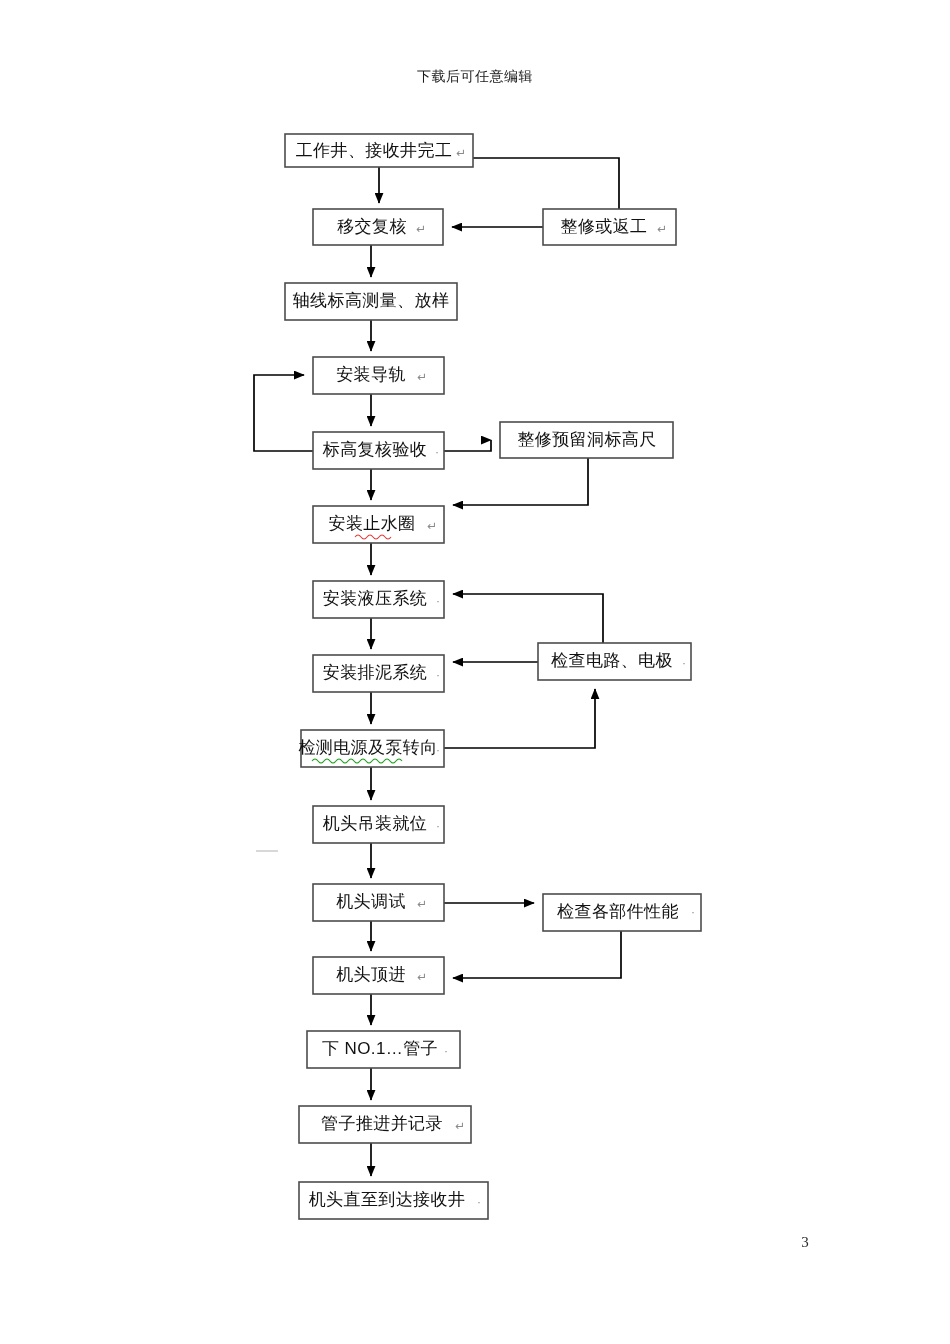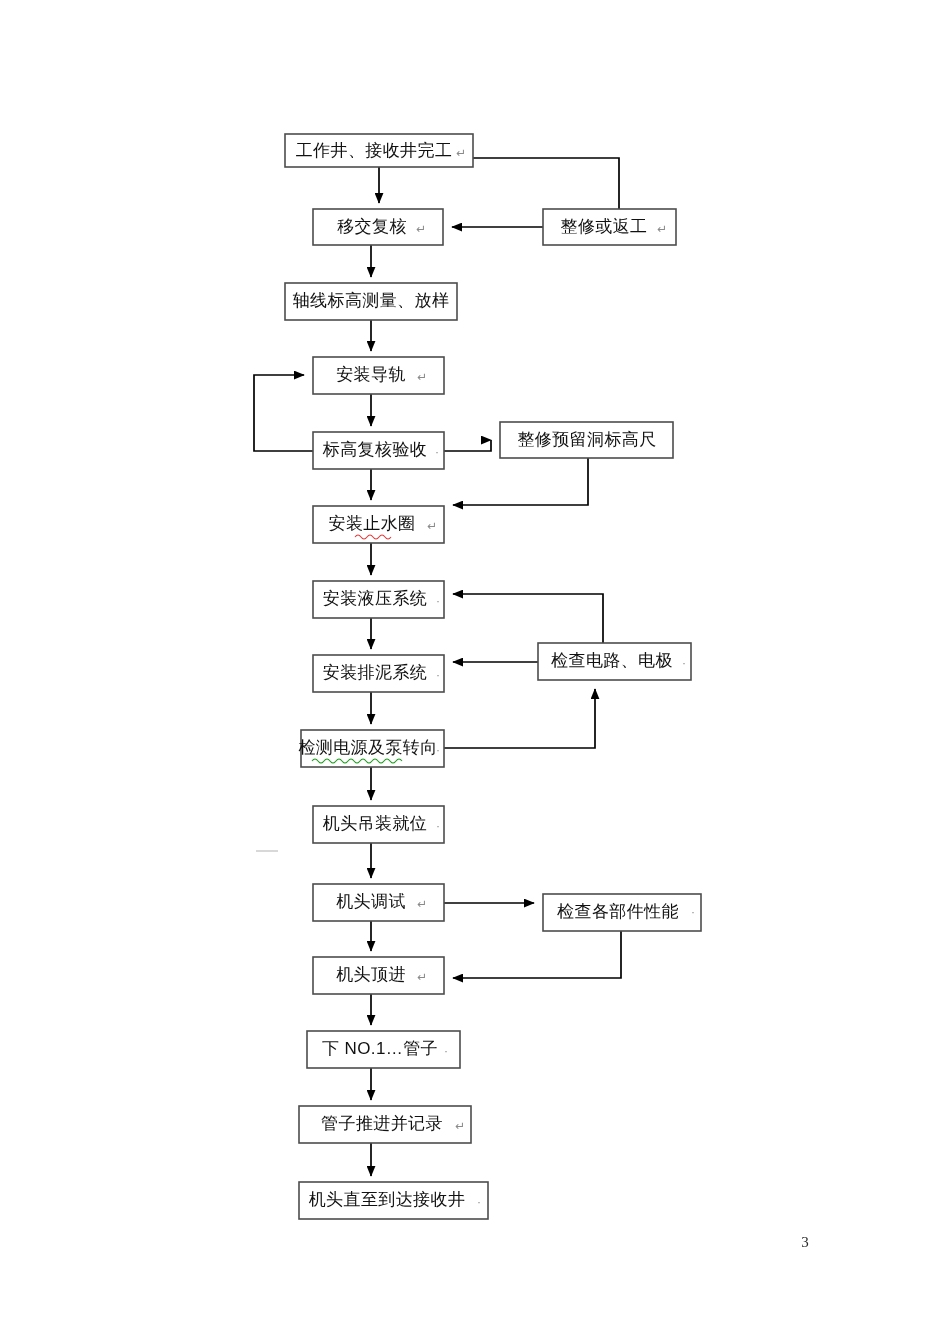--- a/index.html
+++ b/index.html
@@ -90,20 +90,21 @@
     stroke: #18a018;
     stroke-width: 1.1;
     fill: none;
   }
 </style>
 </head>
 <body>
 
 <div id="page">
 
+  <div id="doc-header">下载后可任意编辑</div>
 
   <div id="artifact-dash"></div>
 
   <svg id="flow" viewBox="0 0 950 1344">
     <defs>
       <marker id="arrowhead" markerWidth="11" markerHeight="9" refX="10.2" refY="4.5" orient="auto" markerUnits="userSpaceOnUse">
         <path d="M0,0 L11,4.5 L0,9 z" fill="#000000"></path>
       </marker>
     </defs>
 

